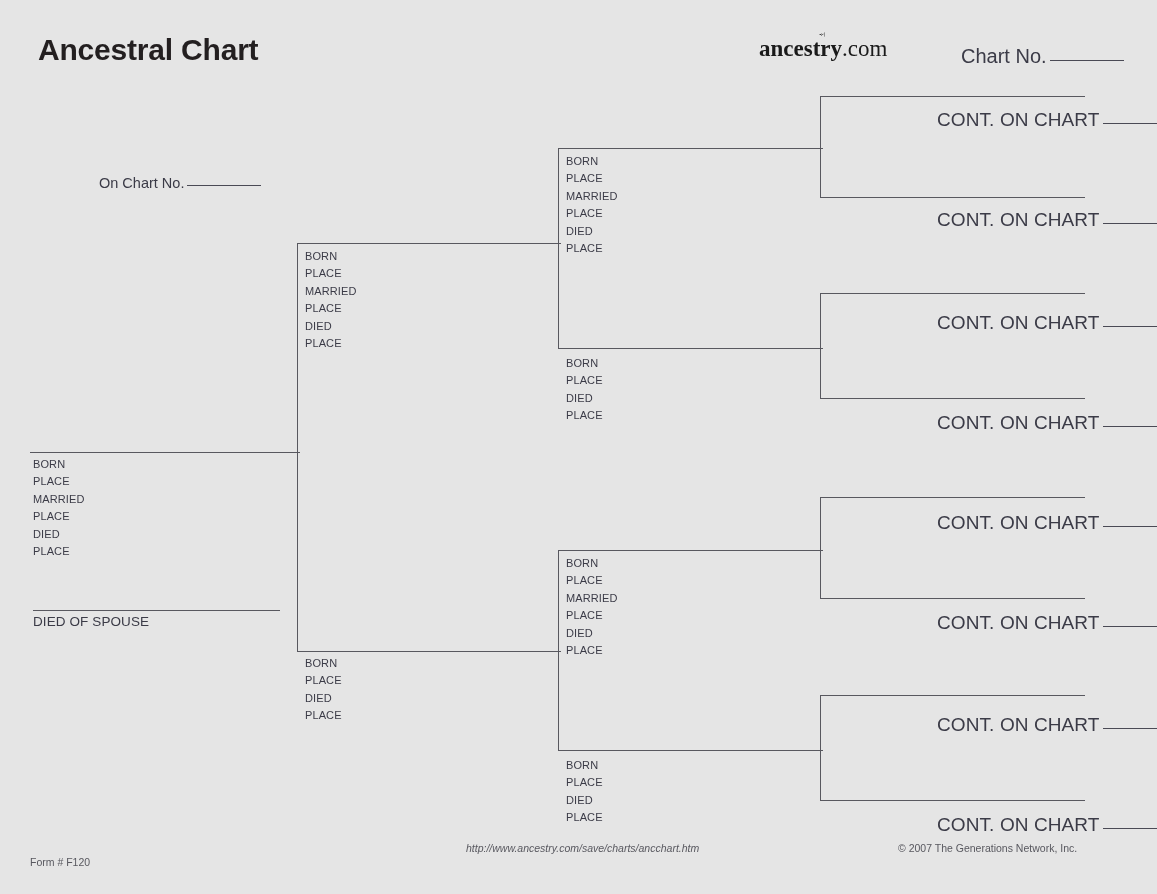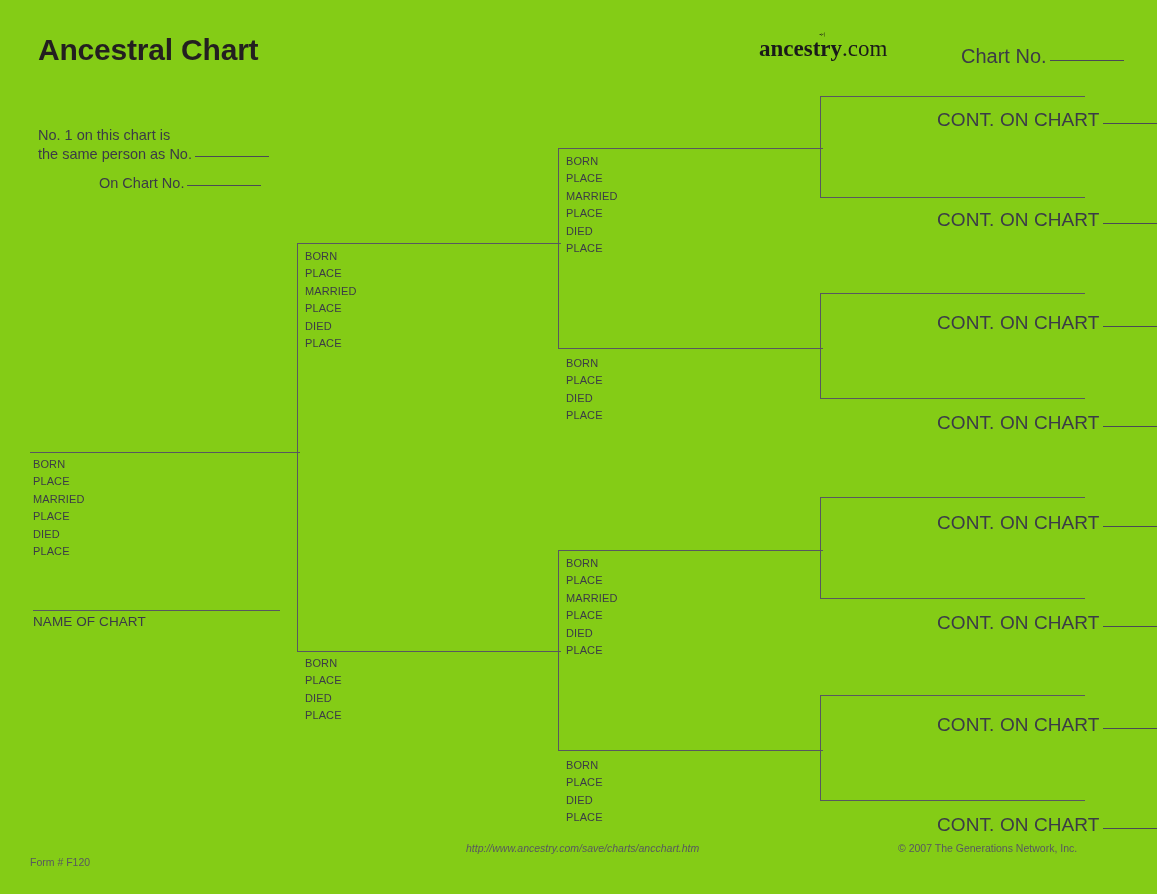--- a/index.html
+++ b/index.html
@@ -5,21 +5,21 @@
 <style>
   html, body {
     margin: 0;
     padding: 0;
     background: #ffffff;
   }
   #page {
     position: relative;
     width: 1157px;
     height: 894px;
-    background: #84cc16;
+    background: #e5e5e5;
     font-family: "Liberation Sans", sans-serif;
     color: #3b3b47;
     overflow: hidden;
   }
 
   
   #chart-title {
     position: absolute;
     left: 38px;
     top: 33px;
@@ -151,38 +151,34 @@
         <path d="M13.2 20.4 C11.5 18.5 11.3 15.7 12.3 13.0 C13.4 14.5 13.9 16.1 14.2 18.0 C14.6 16.5 15.2 14.9 16.8 13.2 C17.2 15.7 15.9 18.5 13.2 20.4 Z"></path>
         <path d="M17.0 13.3 C19.3 10.6 22.6 9.2 25.4 9.8 C23.6 11.3 22.0 12.0 20.3 12.4 C22.1 13.0 23.5 13.9 24.6 15.3 C21.4 16.2 18.6 15.4 17.0 13.3 Z"></path>
         <rect x="28.3" y="2.0" width="2.1" height="22.2"></rect>
       </g>
     </svg>
     <div id="brand-wordmark"><span class="name">ancestry</span><span class="tld">.com</span></div>
   </div>
 
   <div id="chart-no"><span>Chart No.</span><span class="blank-rule"></span></div>
 
-  <div id="same-person-note">
-    <div>No. 1 on this chart is</div>
-    <div><span>the same person as No.</span><span class="blank-rule"></span></div>
-  </div>
 
   <div id="on-chart-note"><span>On Chart No.</span><span class="blank-rule"></span></div>
 
   <div class="name-line" style="left:30px; top:452px; width:270px;"></div>
   <div class="fields" style="left:33px; top:456px;">
       <div>BORN</div>
       <div>PLACE</div>
       <div>MARRIED</div>
       <div>PLACE</div>
       <div>DIED</div>
       <div>PLACE</div>
     </div>
   <div class="name-line" style="left:33px; top:610px; width:247px;"></div>
-  <div class="caption" style="left:33px; top:614px;">NAME OF CHART</div>
+  <div class="caption" style="left:33px; top:614px;">DIED OF SPOUSE</div>
 
   <div class="bracket-v" style="left:297px; top:243px; height:409px;"></div>
   <div class="stub-h" style="left:280px; top:452px; width:18px;"></div>
 
   <div class="name-line" style="left:297px; top:243px; width:264px;"></div>
   <div class="fields" style="left:305px; top:248px;">
       <div>BORN</div>
       <div>PLACE</div>
       <div>MARRIED</div>
       <div>PLACE</div>

